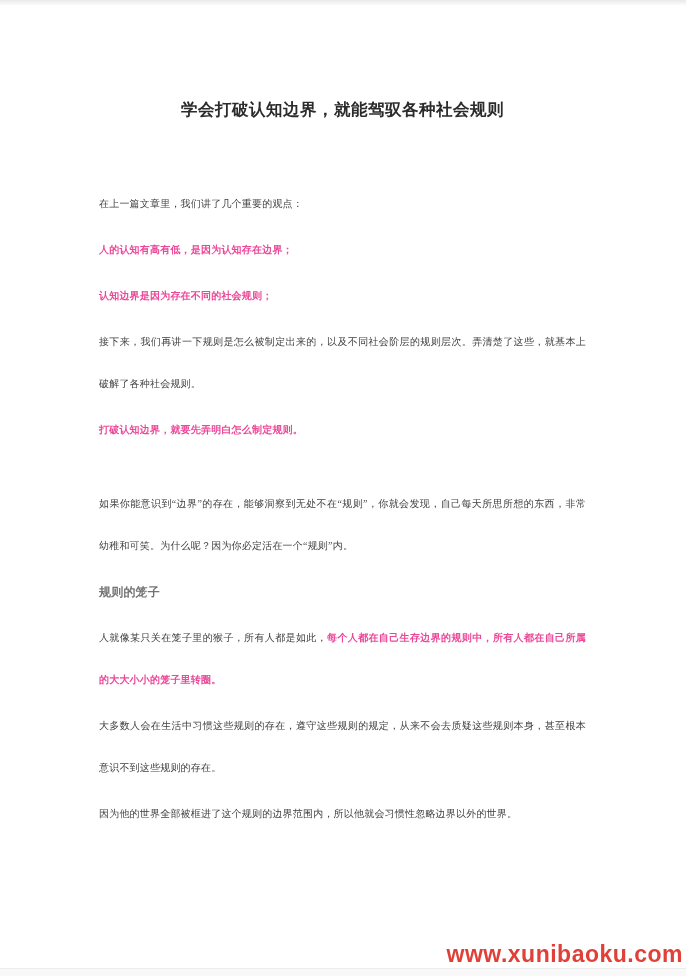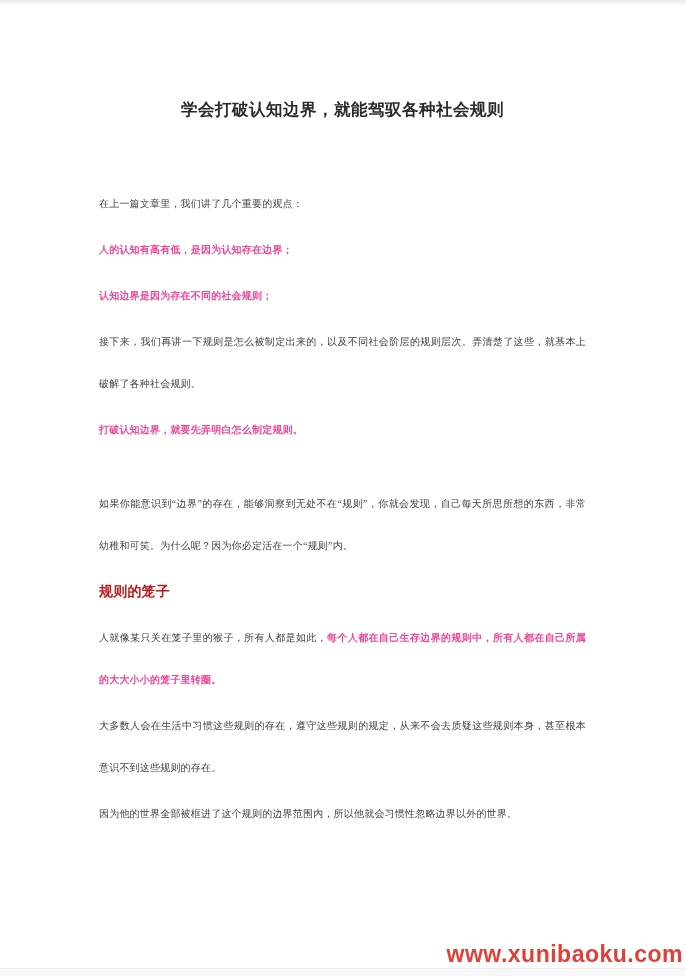--- a/index.html
+++ b/index.html
@@ -35,25 +35,25 @@
     margin: 0 0 4px 0;
     font-size: 10px;
     line-height: 42px;
     letter-spacing: 0.2px;
     text-align: justify;
     color: #3f3f3f;
   }
   .para .b { font-weight: bold; color: #ec4899; }
   .heading {
     margin: 0 0 4px 0;
-    font-size: 14px;
+    font-size: 12px;
     line-height: 42px;
     letter-spacing: 0.2px;
     font-weight: bold;
-    color: #b91c1c;
+    color: #737373;
   }
   .spacer { height: 28px; }
   .page-gap {
     position: absolute; bottom: 0; left: 0; right: 0; height: 7px;
     background: #f8f8f8;
     border-top: 1px solid #ececec;
   }
   .watermark {
     position: absolute; right: 3px; bottom: 8px;
     font-family: "Liberation Sans", "DejaVu Sans", sans-serif;

